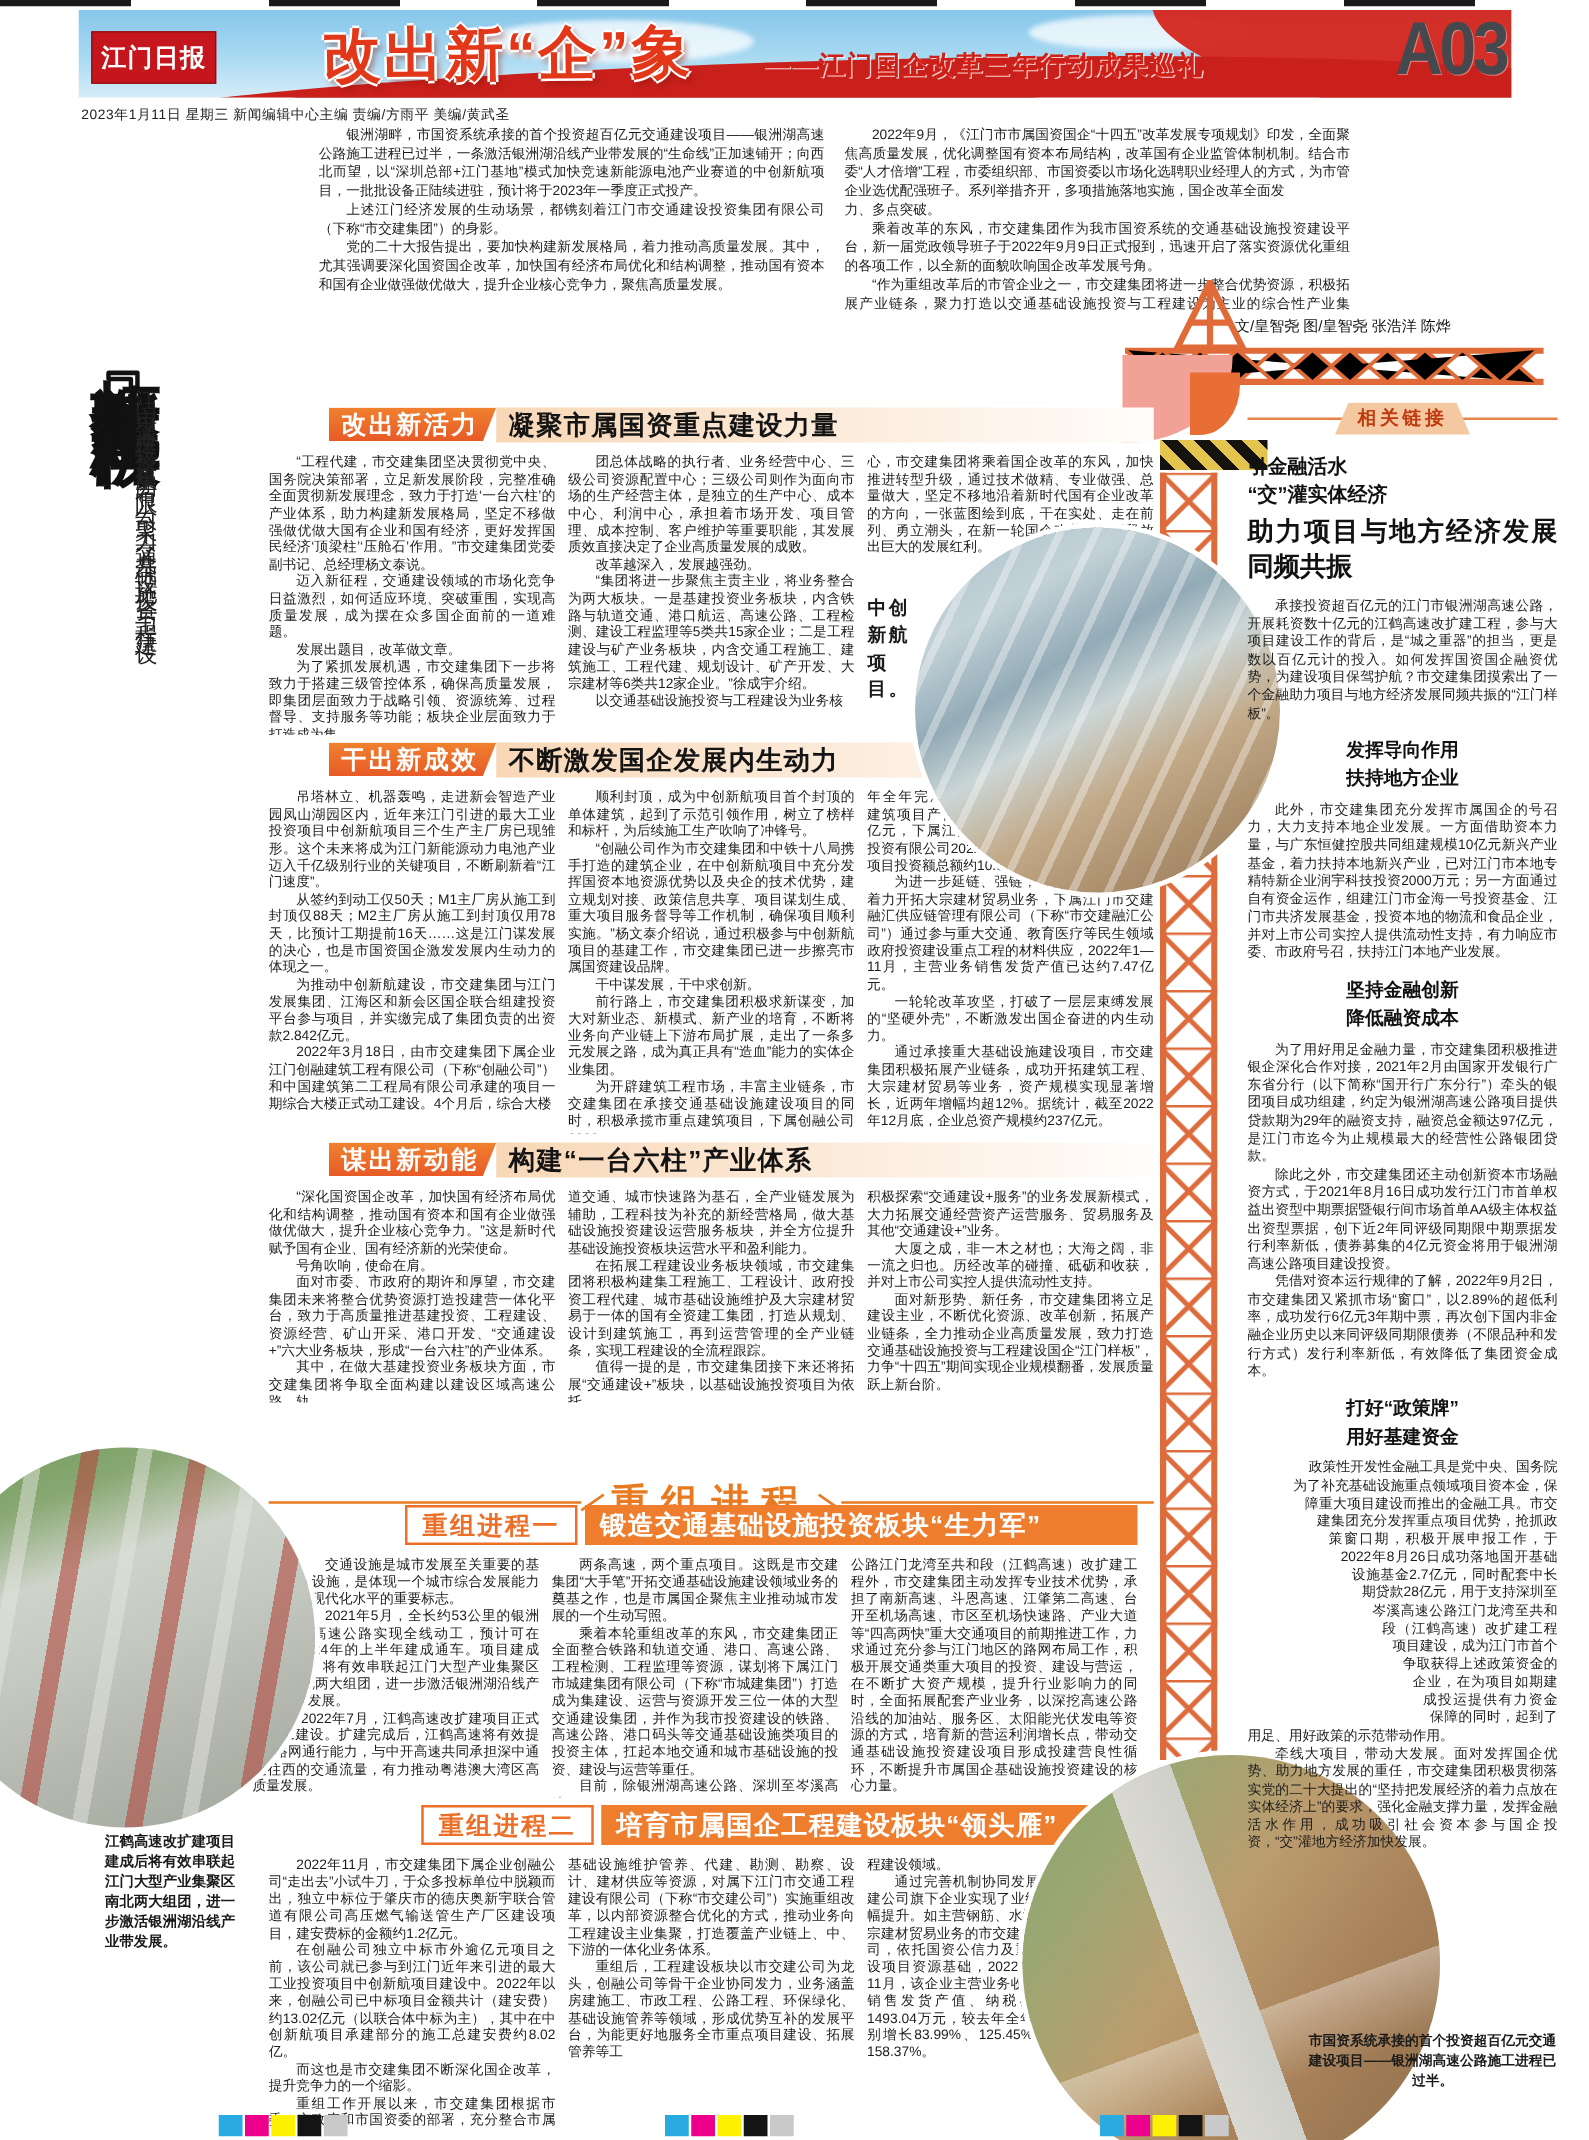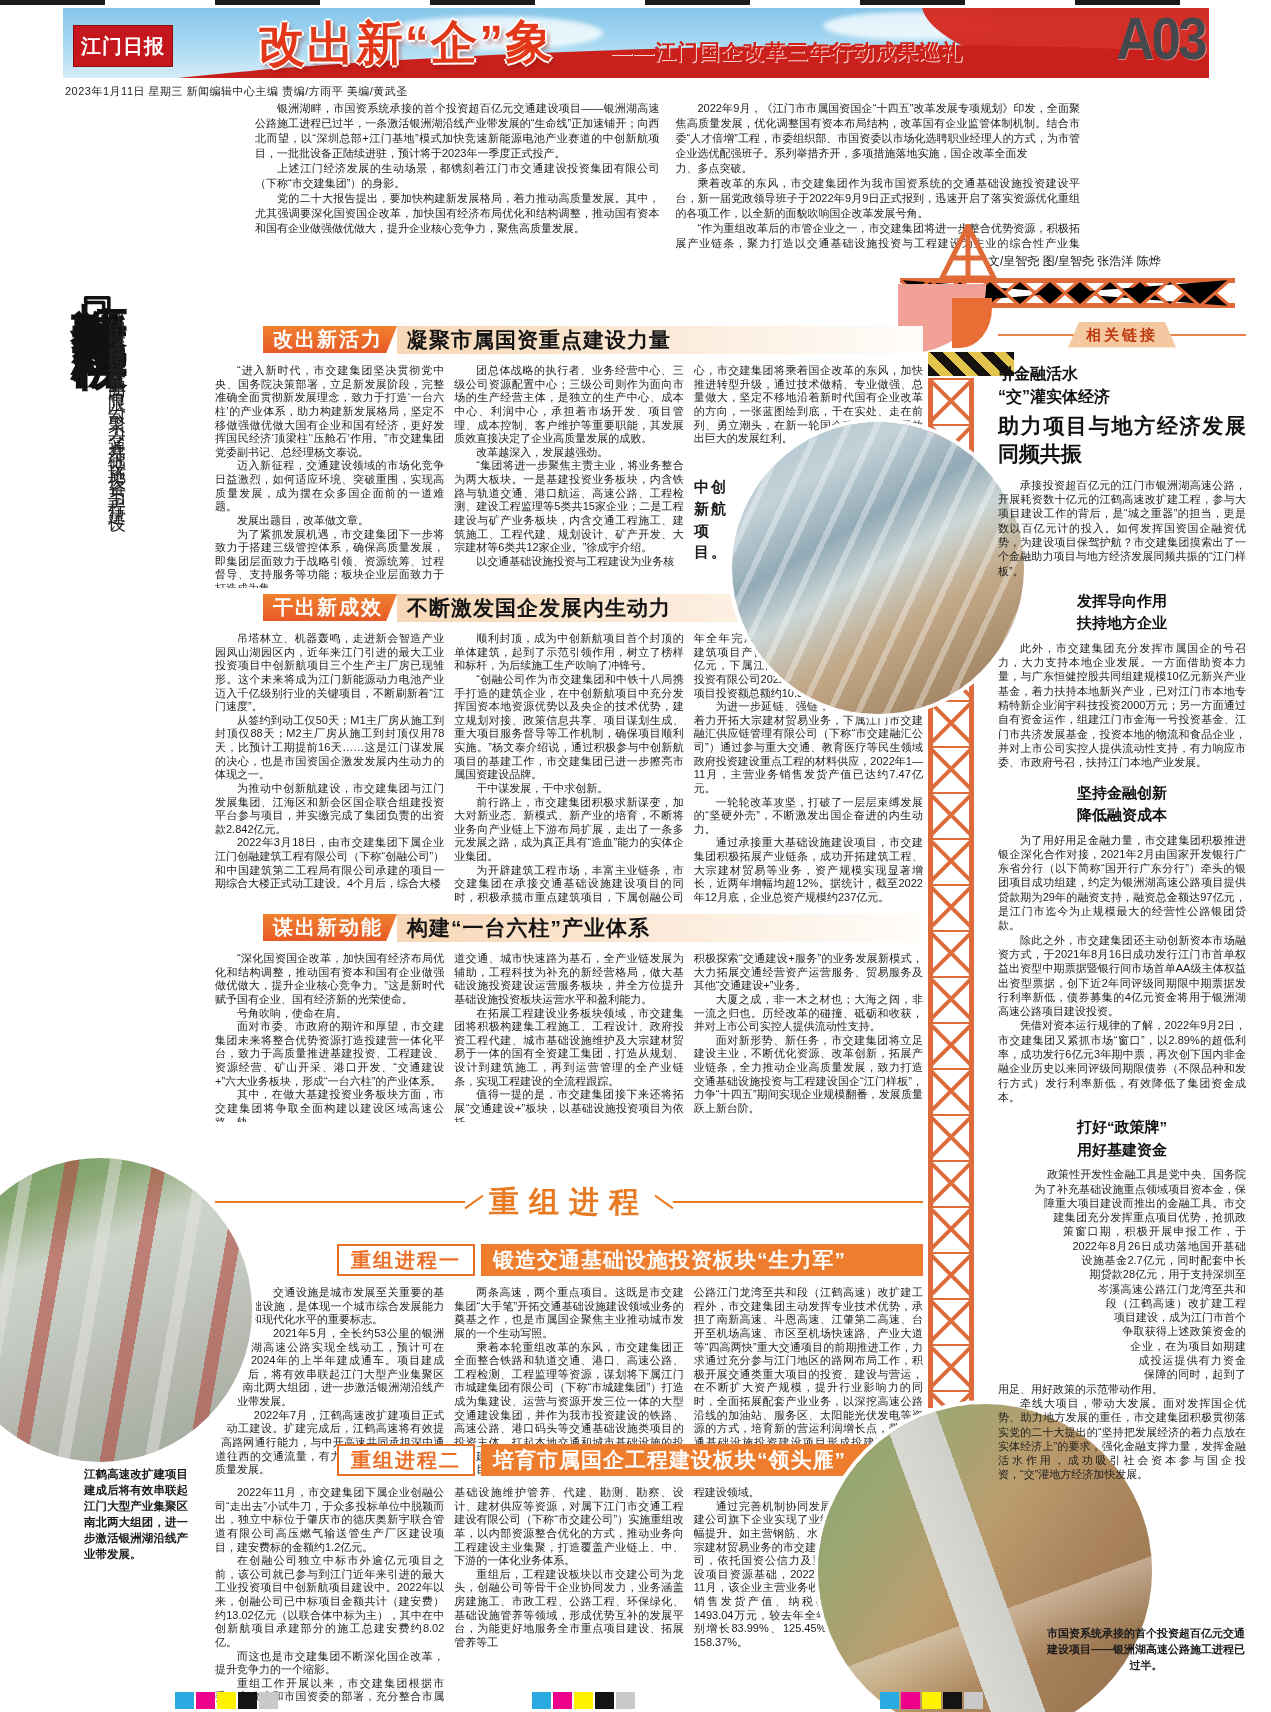--- a/index.html
+++ b/index.html
@@ -170,21 +170,21 @@
     <rect x="41" width="5" height="1030" fill="#dd6b3c"></rect>
 </svg>
 
 <div class="abs" style="left:215px;top:326px;width:708px;">
   <div class="sec-head">
     <div class="sec-label">改出新活力</div>
     <div class="sec-bar">凝聚市属国资重点建设力量</div>
   </div>
   <div class="cols" style="margin-top:8px;height:224px;">
     <div class="col">
-        <p>“进入新时代，市交建集团坚决贯彻党中央、国务院决策部署，立足新发展阶段，完整准确全面贯彻新发展理念，致力于打造‘一台六柱’的产业体系，助力构建新发展格局，坚定不移做强做优做大国有企业和国有经济，更好发挥国民经济‘顶梁柱’‘压舱石’作用。”市交建集团党委副书记、总经理杨文泰说。</p>
+        <p>“工程代建，市交建集团坚决贯彻党中央、国务院决策部署，立足新发展阶段，完整准确全面贯彻新发展理念，致力于打造‘一台六柱’的产业体系，助力构建新发展格局，坚定不移做强做优做大国有企业和国有经济，更好发挥国民经济‘顶梁柱’‘压舱石’作用。”市交建集团党委副书记、总经理杨文泰说。</p>
         <p>迈入新征程，交通建设领域的市场化竞争日益激烈，如何适应环境、突破重围，实现高质量发展，成为摆在众多国企面前的一道难题。</p>
         <p>发展出题目，改革做文章。</p>
         <p>为了紧抓发展机遇，市交建集团下一步将致力于搭建三级管控体系，确保高质量发展，即集团层面致力于战略引领、资源统筹、过程督导、支持服务等功能；板块企业层面致力于打造成为集</p>
       </div>
     <div class="col">
         <p>团总体战略的执行者、业务经营中心、三级公司资源配置中心；三级公司则作为面向市场的生产经营主体，是独立的生产中心、成本中心、利润中心，承担着市场开发、项目管理、成本控制、客户维护等重要职能，其发展质效直接决定了企业高质量发展的成败。</p>
         <p>改革越深入，发展越强劲。</p>
         <p>“集团将进一步聚焦主责主业，将业务整合为两大板块。一是基建投资业务板块，内含铁路与轨道交通、港口航运、高速公路、工程检测、建设工程监理等5类共15家企业；二是工程建设与矿产业务板块，内含交通工程施工、建筑施工、工程代建、规划设计、矿产开发、大宗建材等6类共12家企业。”徐成宇介绍。</p>
         <p>以交通基础设施投资与工程建设为业务核</p>
       </div>
@@ -251,21 +251,21 @@
 </div>
 
 <div class="abs banner">
   <div class="line"></div>
   <div class="slash l"></div>
   <div class="txt">重组进程</div>
   <div class="slash r"></div>
   <div class="line"></div>
 </div>
 
-<div class="abs" style="left:215px;top:1204px;width:708px;margin-top:40px;">
+<div class="abs" style="left:202px;top:1204px;width:708px;">
   <div class="re-head">
     <div class="re-label">重组进程一</div>
     <div class="re-bar">锻造交通基础设施投资板块“生力军”</div>
   </div>
   <div class="cols" style="margin-top:10px;height:192px;">
     <div class="col">
       <div class="sp-re1l"></div>
       <div>
           <p>交通设施是城市发展至关重要的基础设施，是体现一个城市综合发展能力和现代化水平的重要标志。</p>
           <p>2021年5月，全长约53公里的银洲湖高速公路实现全线动工，预计可在2024年的上半年建成通车。项目建成后，将有效串联起江门大型产业集聚区南北两大组团，进一步激活银洲湖沿线产业带发展。</p>

